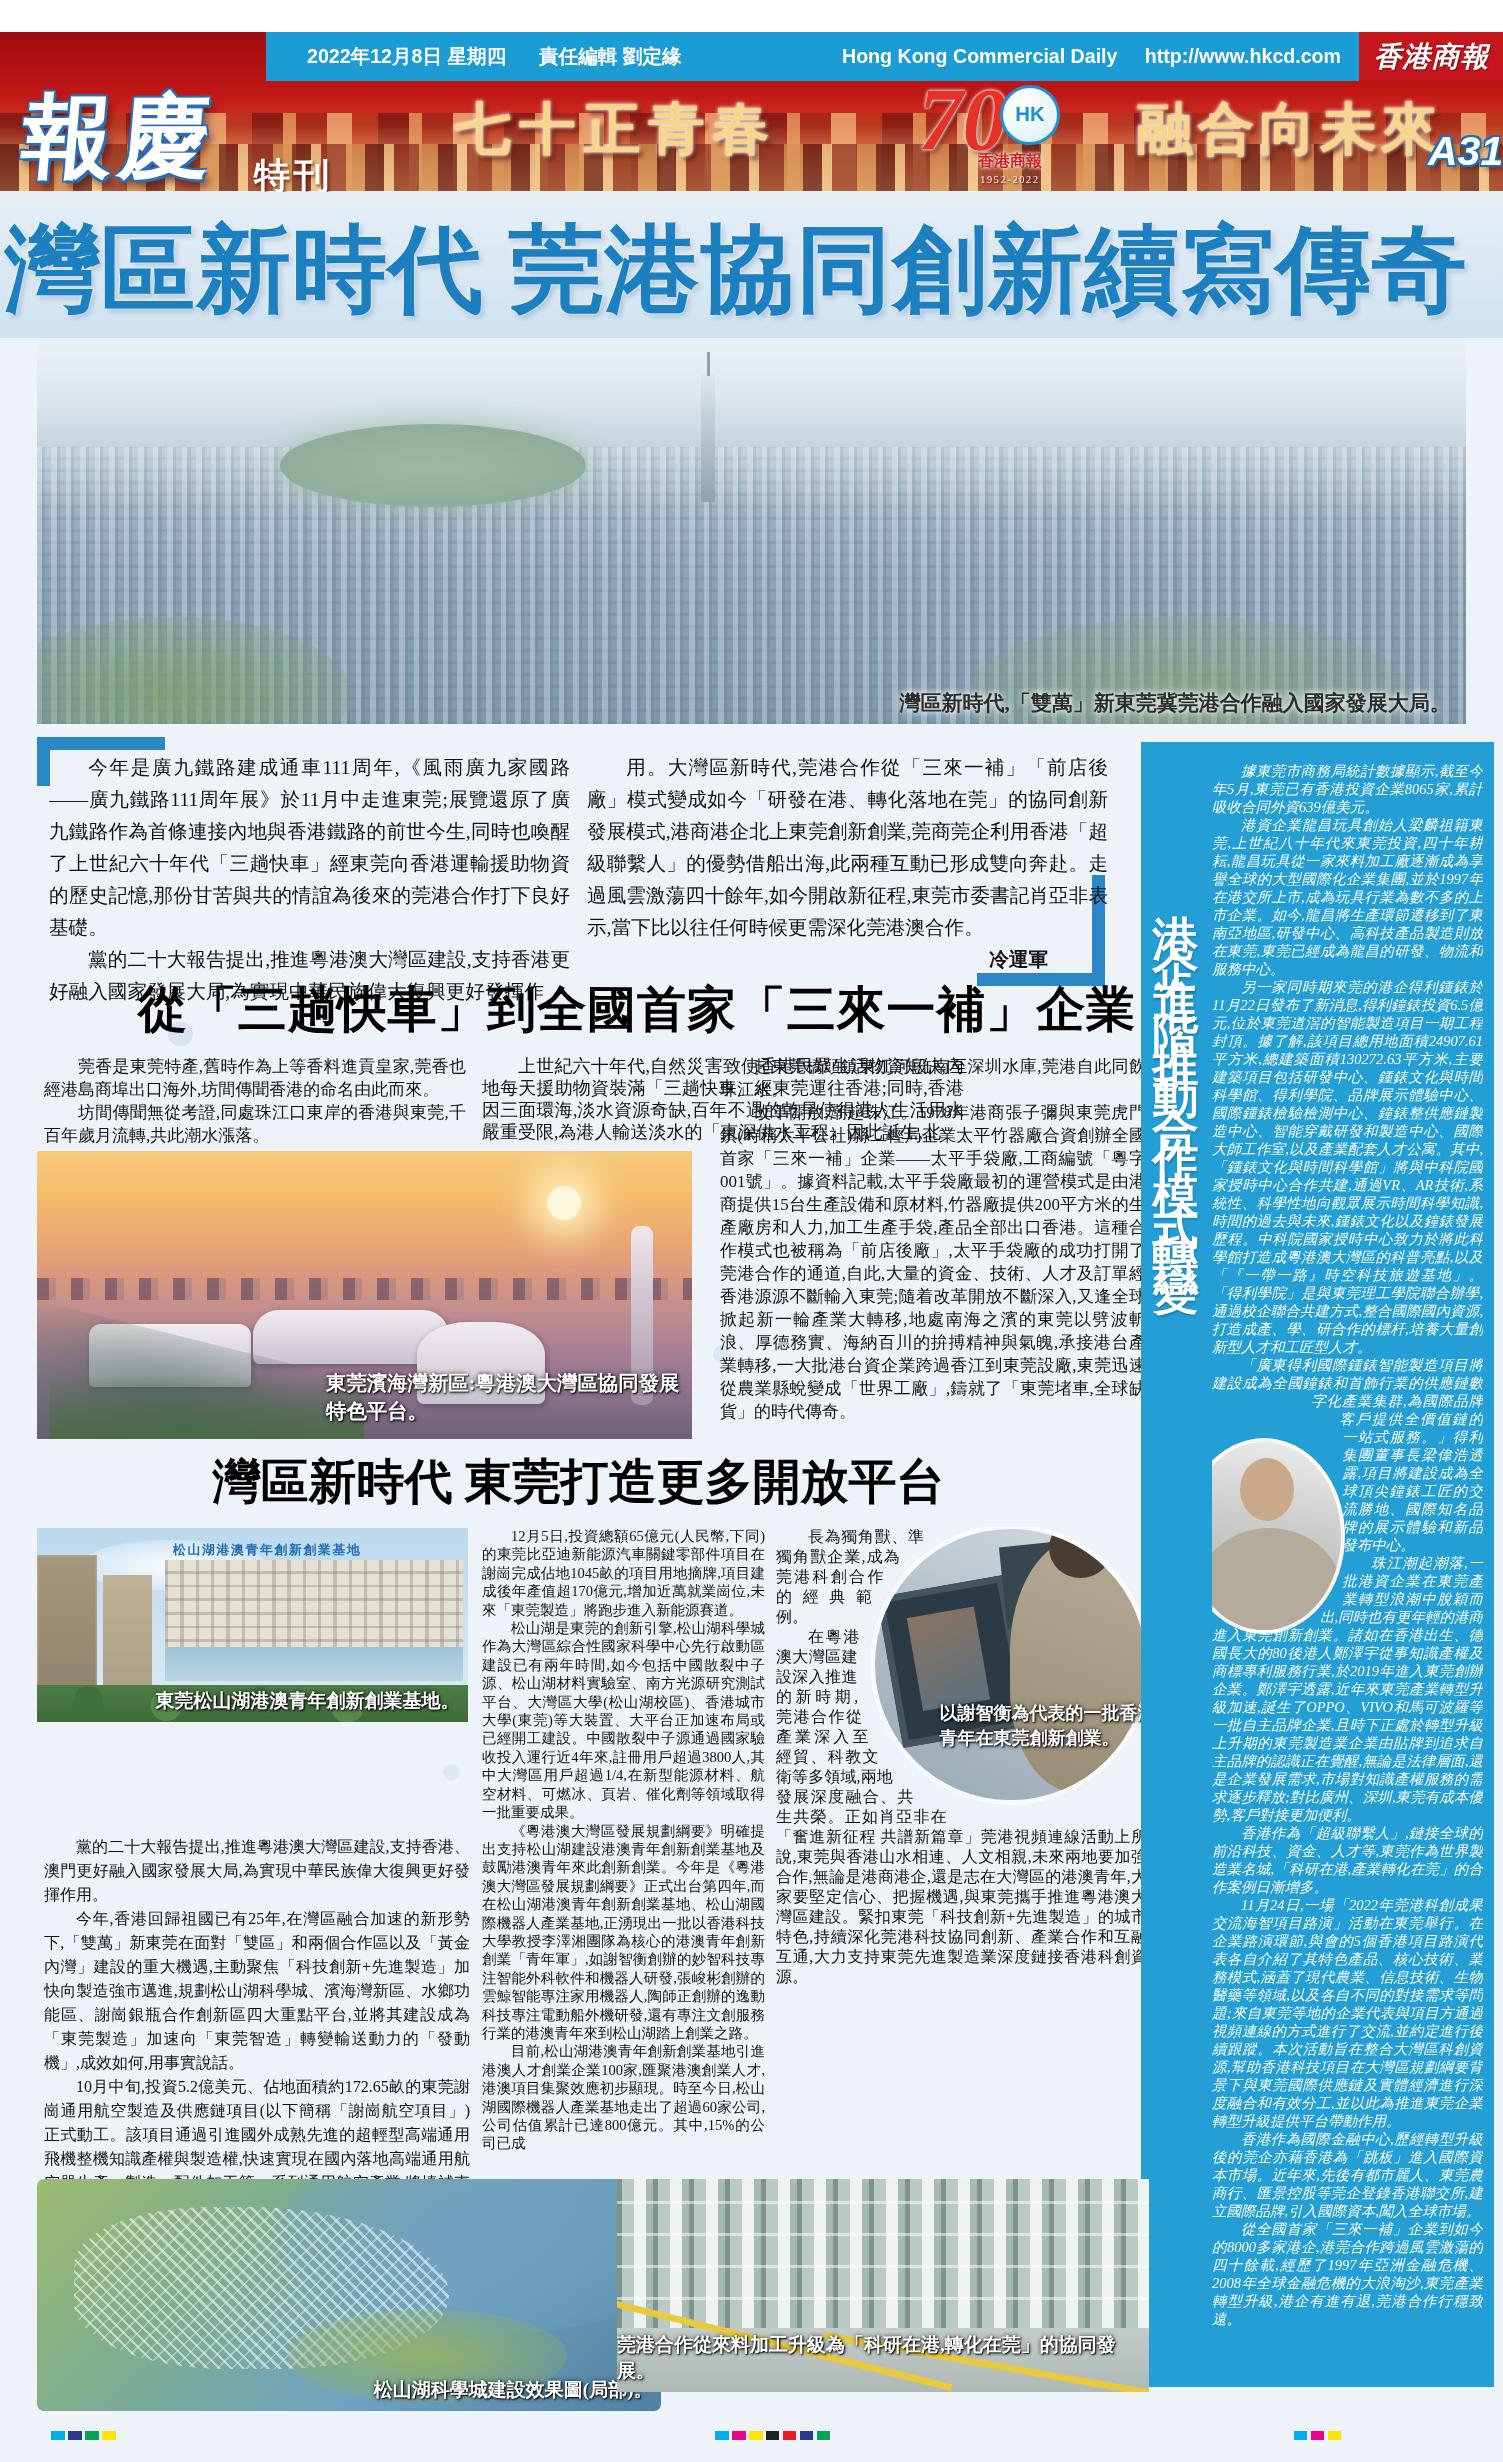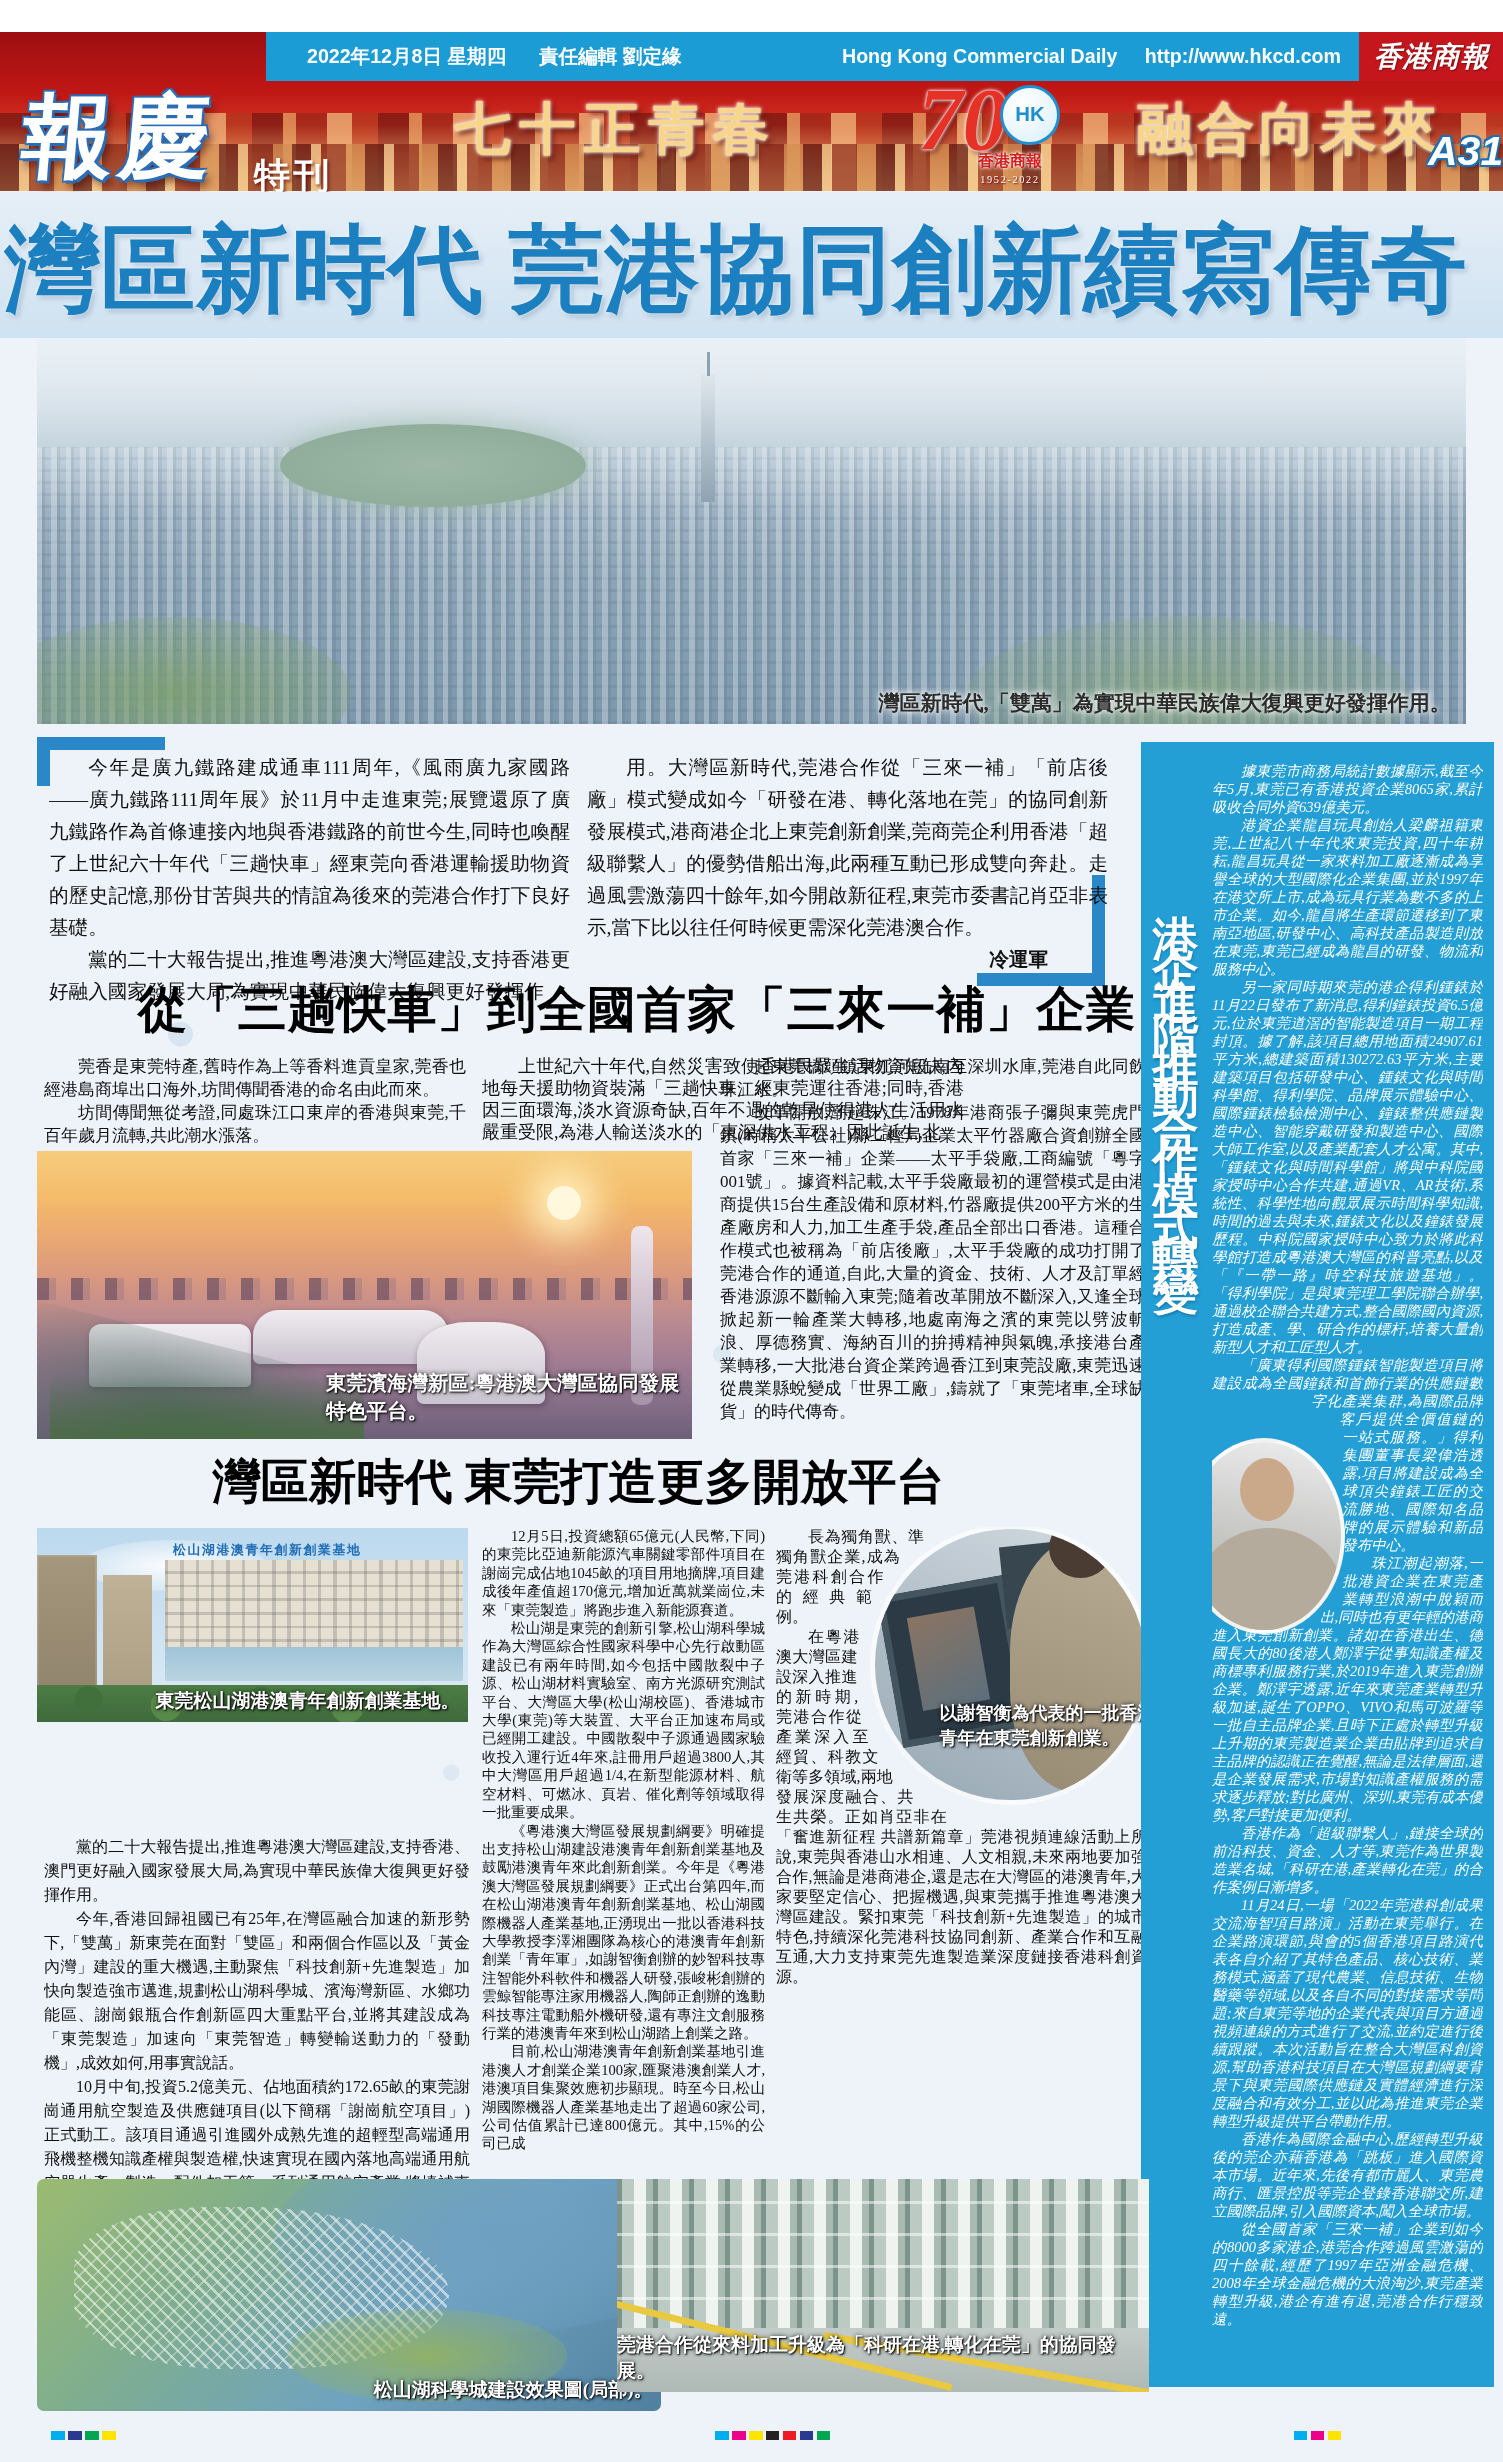--- a/index.html
+++ b/index.html
@@ -200,21 +200,21 @@
     <div class="hl">灣區新時代 莞港協同創新續寫傳奇</div>
   </div>
 
   <div class="abs photo main-photo">
     <div class="cityrows"></div>
     <div class="haze"></div>
     <div class="lake"></div>
     <div class="green1"></div>
     <div class="green2"></div>
     <div class="tower"></div>
-    <div class="pcap">灣區新時代,「雙萬」為實現中華民族偉大復興更好發揮作用。</div>
+    <div class="pcap">灣區新時代,「雙萬」新東莞冀莞港合作融入國家發展大局。</div>
   </div>
 
   <div class="abs brkt-tl"></div>
   <div class="abs brkt-br"></div>
   <div class="abs intro-col ic1">
     <p>今年是廣九鐵路建成通車111周年,《風雨廣九家國路——廣九鐵路111周年展》於11月中走進東莞;展覽還原了廣九鐵路作為首條連接內地與香港鐵路的前世今生,同時也喚醒了上世紀六十年代「三趟快車」經東莞向香港運輸援助物資的歷史記憶,那份甘苦與共的情誼為後來的莞港合作打下良好基礎。</p>
     <p>黨的二十大報告提出,推進粵港澳大灣區建設,支持香港更好融入國家發展大局,為實現中華民族偉大復興更好發揮作</p>
   </div>
   <div class="abs intro-col ic2">
     <p>用。大灣區新時代,莞港合作從「三來一補」「前店後廠」模式變成如今「研發在港、轉化落地在莞」的協同創新發展模式,港商港企北上東莞創新創業,莞商莞企利用香港「超級聯繫人」的優勢借船出海,此兩種互動已形成雙向奔赴。走過風雲激蕩四十餘年,如今開啟新征程,東莞市委書記肖亞非表示,當下比以往任何時候更需深化莞港澳合作。</p>

